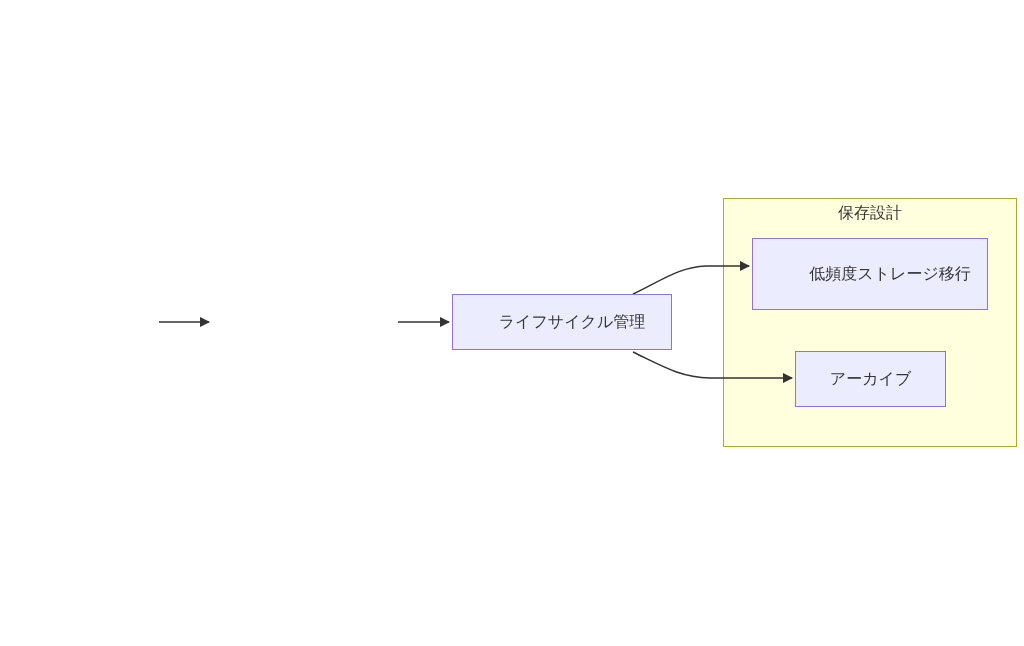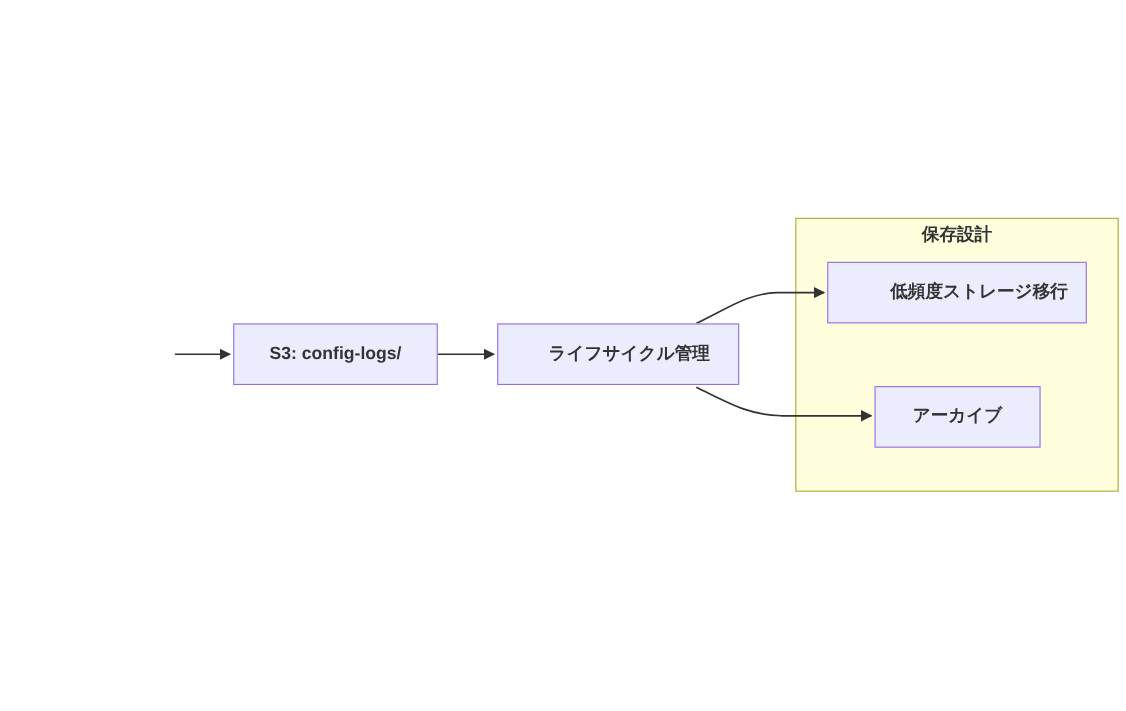--- a/index.html
+++ b/index.html
@@ -8,21 +8,20 @@
     background: #ffffff;
   }
   .stage {
     position: relative;
     width: 1024px;
     height: 646px;
     background: #ffffff;
     overflow: hidden;
     font-family: "Liberation Sans", "DejaVu Sans", sans-serif;
     color: #333333;
-    font-weight: bold;
   }
   .edges {
     position: absolute;
     left: 0;
     top: 0;
     width: 1024px;
     height: 646px;
     z-index: 2;
   }
   .cluster {
@@ -55,21 +54,21 @@
     justify-content: center;
     font-size: 16px;
     line-height: 1.2;
     color: #333333;
     white-space: nowrap;
     z-index: 3;
   }
   .node-a { left: 8px;   top: 294px; width: 151px; height: 56px; }
   .node-b { left: 212px; top: 294px; width: 186px; height: 56px; }
   .node-c { left: 452px; top: 294px; width: 220px; height: 56px; padding-left: 20px; }
-  .node-d { left: 752px; top: 238px; width: 236px; height: 56px; padding-left: 40px; }
+  .node-d { left: 752px; top: 238px; width: 236px; height: 72px; padding-left: 40px; }
   .node-e { left: 795px; top: 351px; width: 151px; height: 56px; }
 </style>
 </head>
 <body>
 
 <div class="stage">
 
   <div class="cluster">
     <div class="cluster-title">保存設計</div>
   </div>
@@ -80,21 +79,20 @@
         <path d="M0,0 L10,5 L0,10 z" fill="#333333"></path>
       </marker>
     </defs>
     <path d="M159,322 H209" fill="none" stroke="#333333" stroke-width="1.5" marker-end="url(#arrowhead)"></path>
     <path d="M398,322 H449" fill="none" stroke="#333333" stroke-width="1.5" marker-end="url(#arrowhead)"></path>
     <path d="M633,294 C664,279 680,267 706,266 L749,266" fill="none" stroke="#333333" stroke-width="1.5" marker-end="url(#arrowhead)"></path>
     <path d="M633,352 C664,367 680,377 710,378 L792,378" fill="none" stroke="#333333" stroke-width="1.5" marker-end="url(#arrowhead)"></path>
   </svg>
 
 
-  <div class="node node-b">S3: config-logs/</div>
 
   <div class="node node-c">ライフサイクル管理</div>
 
   <div class="node node-d">低頻度ストレージ移行</div>
 
   <div class="node node-e">アーカイブ</div>
 
 </div>
 
 </body></html>

